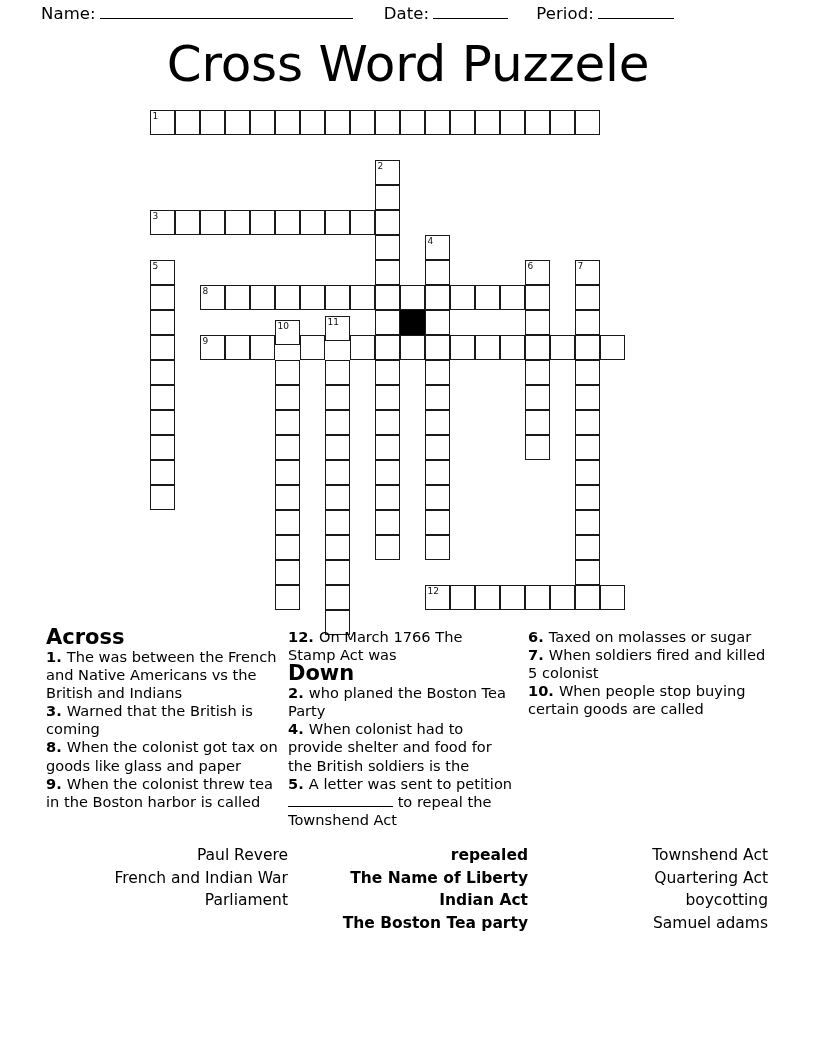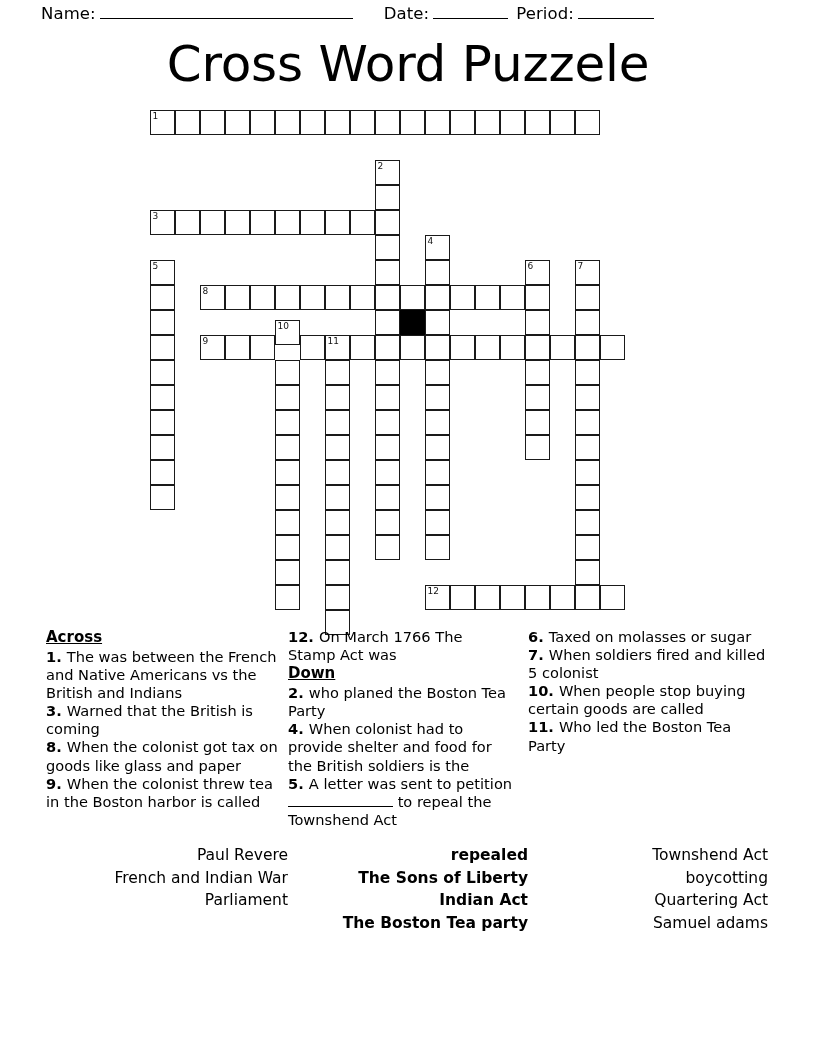--- a/index.html
+++ b/index.html
@@ -41,21 +41,21 @@
   .hdr-rule {
     display: inline-block;
     border-bottom: 1.4px solid #000;
     height: 13px;
     margin-left: 4px;
   }
   #name-field   { margin-left: 41px; }
   #name-rule    { width: 253px; }
   #date-field   { margin-left: 31px; }
   #date-rule    { width: 75px; }
-  #period-field { margin-left: 8px; }
+  #period-field { margin-left: 28px; }
   #period-rule  { width: 76px; }
 
   
   #page-title {
     position: absolute;
     left: 0;
     top: 34px;
     width: 816px;
     text-align: center;
     font-size: 50px;
@@ -109,23 +109,22 @@
     top: 0;
     font-size: 14.6px;
     line-height: 18.1px;
   }
   #clue-col-1 { left: 46px;  width: 232px; }
   #clue-col-2 { left: 288px; width: 226px; }
   #clue-col-3 { left: 528px; width: 238px; }
 
   .clue-heading {
     font-weight: bold;
-    text-decoration: underline;
     margin: 0 0 1px 0;
-    font-size: 15px;
+    font-size: 21px;
     line-height: 19px;
   }
   .clue-item {
     margin: 0;
     padding: 0;
   }
   .clue-num {
     font-weight: bold;
   }
   .blank-rule {
@@ -300,21 +299,21 @@
     <div class="cw-cell" style="left: 500px; top: 285px;"></div>
     <div class="cw-cell" style="left: 200px; top: 335px;">
       <span class="cw-num">9</span>
     </div>
     <div class="cw-cell" style="left: 225px; top: 335px;"></div>
     <div class="cw-cell" style="left: 250px; top: 335px;"></div>
     <div class="cw-cell" style="left: 275px; top: 320px;">
       <span class="cw-num">10</span>
     </div>
     <div class="cw-cell" style="left: 300px; top: 335px;"></div>
-    <div class="cw-cell" style="left: 325px; top: 335px;">
+    <div class="cw-cell" style="left: 325px; top: 316px;">
       <span class="cw-num">11</span>
     </div>
     <div class="cw-cell" style="left: 350px; top: 335px;"></div>
     <div class="cw-cell" style="left: 400px; top: 335px;"></div>
     <div class="cw-cell" style="left: 450px; top: 335px;"></div>
     <div class="cw-cell" style="left: 475px; top: 335px;"></div>
     <div class="cw-cell" style="left: 500px; top: 335px;"></div>
     <div class="cw-cell" style="left: 550px; top: 335px;"></div>
     <div class="cw-cell" style="left: 600px; top: 335px;"></div>
     <div class="cw-cell" style="left: 275px; top: 360px;"></div>
@@ -362,37 +361,36 @@
       <div class="clue-item"><span class="clue-num">12. </span><span>On March 1766 The Stamp Act was</span></div>
       <div class="clue-heading">Down</div>
       <div class="clue-item"><span class="clue-num">2. </span><span>who planed the Boston Tea Party</span></div>
       <div class="clue-item"><span class="clue-num">4. </span><span>When colonist had to provide shelter and food for the British soldiers is the</span></div>
       <div class="clue-item"><span class="clue-num">5. </span><span>A letter was sent to petition </span><span class="blank-rule"></span><span> to repeal the Townshend Act</span></div>
     </div>
   <div class="clue-col" id="clue-col-3">
       <div class="clue-item"><span class="clue-num">6. </span><span>Taxed on molasses or sugar</span></div>
       <div class="clue-item"><span class="clue-num">7. </span><span>When soldiers fired and killed 5 colonist</span></div>
       <div class="clue-item"><span class="clue-num">10. </span><span>When people stop buying certain goods are called</span></div>
-      <div class="clue-item"><span class="clue-num">11. </span><span>Who led the Boston Tea Party</span></div>
     </div>
 </div>
 
 <div id="word-bank">
   <div id="word-bank-grid">
     <div class="wb-col" id="wb-col-1">
         <div class="wb-word">Paul Revere</div>
         <div class="wb-word">French and Indian War</div>
         <div class="wb-word">Parliament</div>
       </div>
     <div class="wb-col" id="wb-col-2">
         <div class="wb-word">repealed</div>
-        <div class="wb-word">The Sons of Liberty</div>
+        <div class="wb-word">The Name of Liberty</div>
         <div class="wb-word">Indian Act</div>
         <div class="wb-word">The Boston Tea party</div>
       </div>
     <div class="wb-col" id="wb-col-3">
         <div class="wb-word">Townshend Act</div>
+        <div class="wb-word">Quartering Act</div>
         <div class="wb-word">boycotting</div>
-        <div class="wb-word">Quartering Act</div>
         <div class="wb-word">Samuel adams</div>
       </div>
   </div>
 </div>
 
 </body></html>

